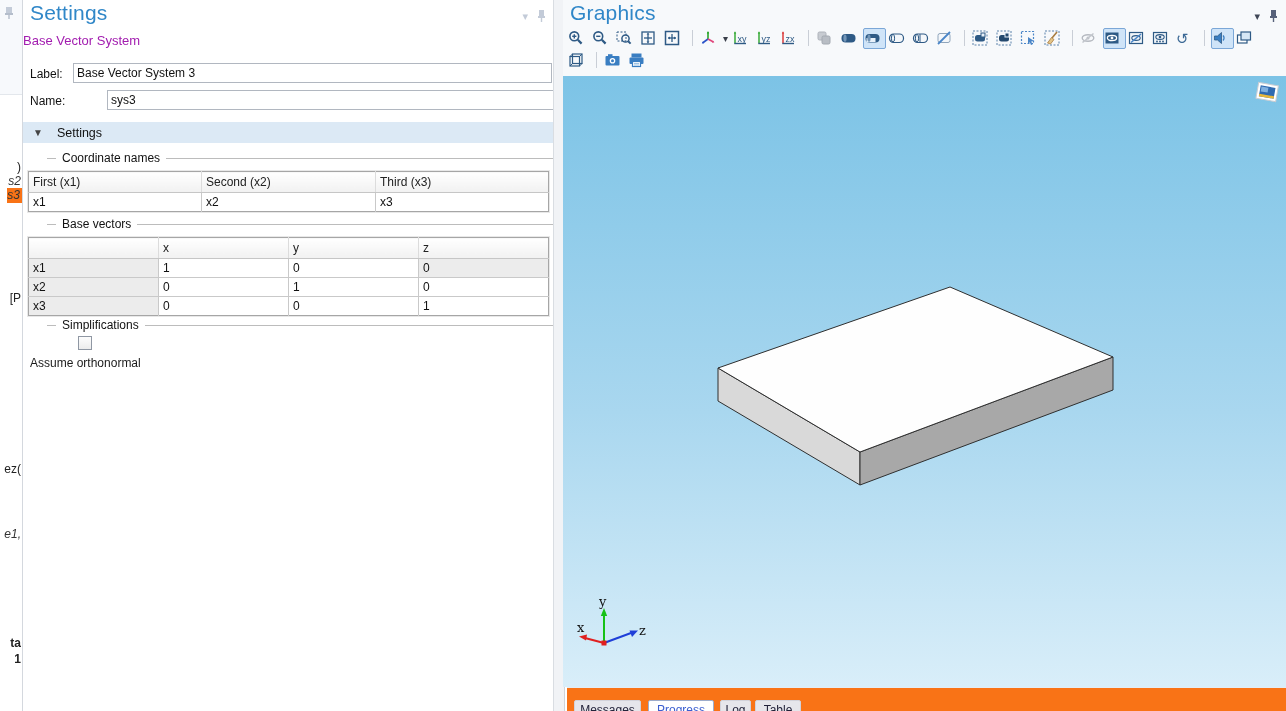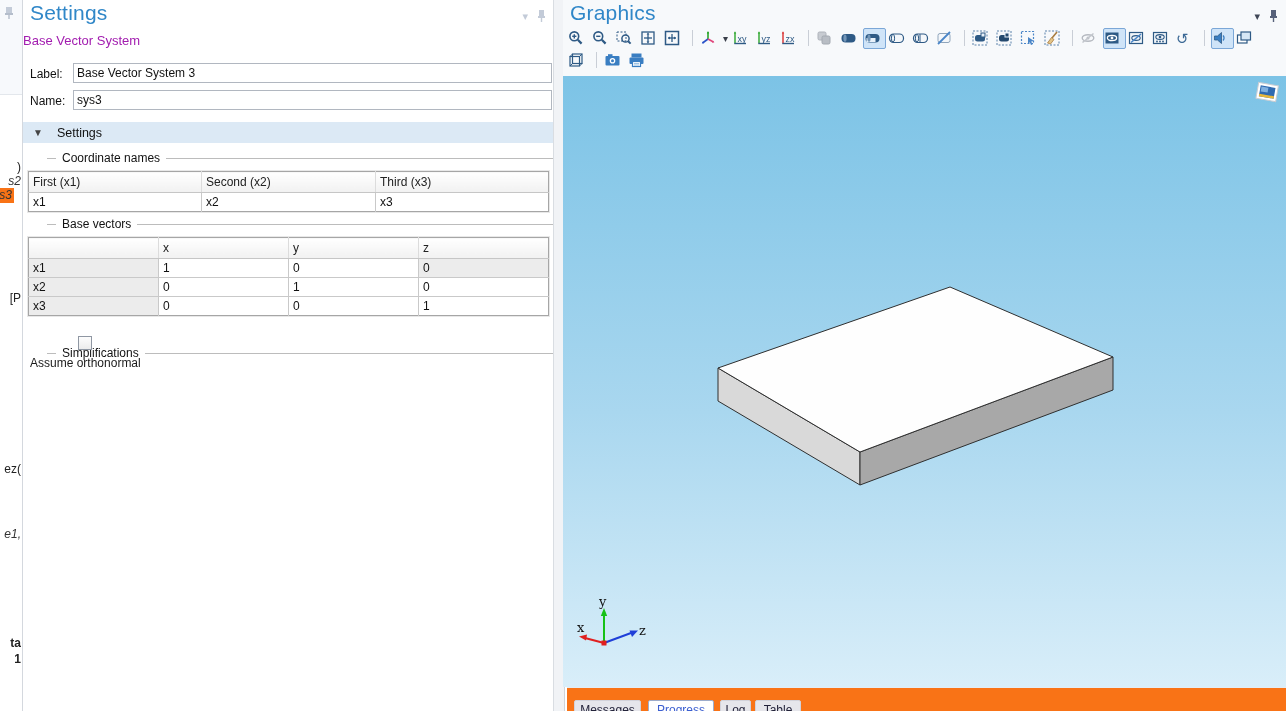--- a/index.html
+++ b/index.html
@@ -4,21 +4,21 @@
 <style>
   html,body{margin:0;padding:0;}
   body{width:1286px;height:711px;overflow:hidden;position:relative;background:#ffffff;
        font-family:"Liberation Sans","DejaVu Sans",sans-serif;font-size:12px;color:#1a1a1a;}
   
   #left-strip{position:absolute;left:0;top:0;width:22px;height:711px;background:#ffffff;border-right:1px solid #d4d8de;}
   #left-strip .topband{position:absolute;left:0;top:0;width:22px;height:94px;background:#f7f9fc;border-bottom:1px solid #e3e7ec;}
   .frag{position:absolute;right:1px;white-space:nowrap;font-size:12px;color:#222;}
   .frag.it{font-style:italic;color:#333;}
   .frag.bd{font-weight:bold;}
-  .frag.sel{background:#f97316;padding:0 2px 1px 0;right:8px;}
+  .frag.sel{background:#f97316;padding:0 2px 1px 0;right:0;}
   #splitter2{position:absolute;left:553px;top:0;width:10px;height:711px;background:#f1f3f6;border-left:1px solid #d9dde2;border-right:1px solid #cfd4da;}
   
   #settings{position:absolute;left:23px;top:0;width:530px;height:711px;background:#ffffff;}
   .p-title{position:absolute;left:7px;top:1px;font-size:21px;font-weight:300;color:#3087c8;letter-spacing:.2px;}
   .p-sub{position:absolute;left:0;top:33px;font-size:13px;color:#a21caf;}
   .corner{position:absolute;display:flex;align-items:center;gap:8px;}
   #settings .corner{right:6px;top:9px;color:#c3cbd8;}
   .caret-g{font-size:11px;line-height:1;}
   .pin svg{display:block;}
   .f-label{position:absolute;left:7px;font-size:12px;color:#111;}
@@ -98,21 +98,21 @@
           <rect x="2" y="7" width="7" height="2" fill="#c3cbd8"></rect>
           <line x1="5.5" y1="9" x2="5.5" y2="13" stroke="#c3cbd8" stroke-width="1.4"></line>
         </svg>
     </span>
   </div>
   <div class="p-sub">Base Vector System</div>
 
   <span class="f-label" style="top:67px;">Label:</span>
   <input class="f-input" style="top: 63px;" type="text" value="Base Vector System 3">
   <span class="f-label" style="top:94px;">Name:</span>
-  <input class="f-input" style="top: 90px;" type="text" value="sys3">
+  <input class="f-input" style="top: 90px; margin-left: 34px;" type="text" value="sys3">
 
   <div class="section-bar">
     <span class="tri">▼</span>
     <span class="txt">Settings</span>
   </div>
 
   <div class="group-head" style="top:151px;">
     <span>Coordinate names</span>
   </div>
   <table class="ctab" style="top:171px;">
@@ -166,21 +166,21 @@
     </tr>
     <tr>
       <td class="rowlab">x3</td>
       <td>0</td>
       <td>0</td>
       <td>1</td>
     </tr>
   </tbody>
     </table>
 
-  <div class="group-head" style="top:318px;margin-top:28px;">
+  <div class="group-head" style="top:318px;">
     <span>Simplifications</span>
   </div>
   <div class="cbx-row" style="top:336px;flex-direction:column;">
     <span class="cbx"></span>
     <span>Assume orthonormal</span>
   </div>
 </div>
 
 <div id="splitter2"></div>
 

